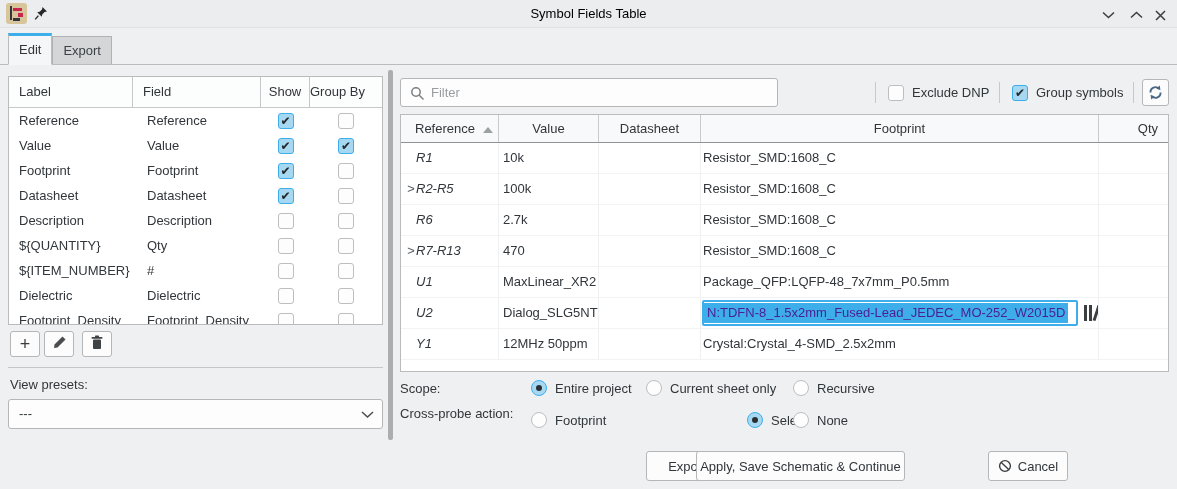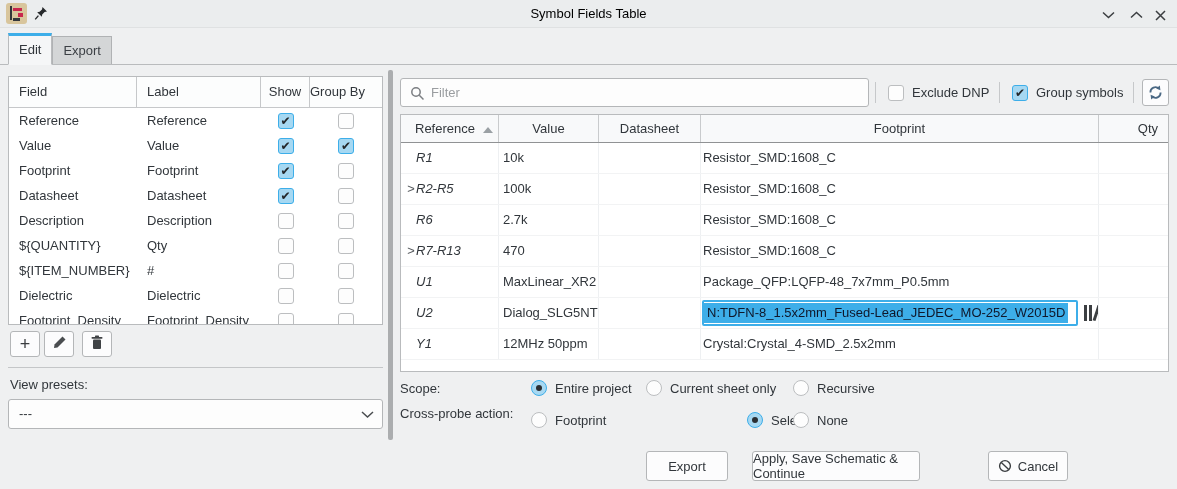--- a/index.html
+++ b/index.html
@@ -44,21 +44,21 @@
   .btn-del { left:82px; top:331px; }
   .hsep { position:absolute; left:8px; top:367px; width:375px; height:1px; background:#c4c6c8; }
   .presets-label { position:absolute; left:10px; top:377px; }
   .combo { position:absolute; left:8px; top:399px; width:375px; height:30px; background:#fdfdfd; border:1px solid #b4b6b8; border-radius:3px; line-height:28px; padding-left:10px; }
   .combo svg { position:absolute; right:8px; top:8px; }
 
   
   .splitter { position:absolute; left:388px; top:70px; width:5px; height:370px; background:#abadaf; border-radius:2px; }
 
   
-  .filter-box { position:absolute; left:400px; top:78px; width:469px; height:29px; background:#fdfdfd; border:1px solid #b4b6b8; border-radius:3px; }
+  .filter-box { position:absolute; left:400px; top:78px; width:378px; height:29px; background:#fdfdfd; border:1px solid #b4b6b8; border-radius:3px; }
   .filter-box svg { position:absolute; left:9px; top:7px; }
   .filter-box input { position:absolute; left:30px; top:1px; width:430px; height:25px; border:none; outline:none; background:transparent; font:inherit; color:#31363b; }
   .filter-box input::placeholder { color:#9a9da0; }
   .vsep { position:absolute; top:82px; width:1px; height:21px; background:#c6c8ca; }
   .cbgroup { position:absolute; top:80px; height:25px; display:flex; align-items:center; gap:8px; }
   .refresh-btn { position:absolute; left:1142px; top:79px; width:27px; height:27px; background:#fcfcfd; border:1px solid #b4b6b8; border-radius:3px; display:flex; align-items:center; justify-content:center; }
 
   
   .stable { position:absolute; left:400px; top:114px; width:769px; height:258px; background:#fff; border:1px solid #b9bbbd; overflow:hidden; }
   .shead { display:flex; height:28px; background:#f8f9fa; border-bottom:1px solid #909294; }
@@ -69,36 +69,36 @@
   .shc.c-qty { text-align:right; padding-right:10px; }
   .sort-up { display:inline-block; width:0; height:0; border-left:5px solid transparent; border-right:5px solid transparent; border-bottom:6px solid #9aa0a4; margin-left:8px; }
   .trow { display:flex; height:31px; border-bottom:1px solid #f2f3f4; }
   .tc { line-height:30px; border-right:1px solid #eef0f2; white-space:nowrap; overflow:hidden; position:relative; }
   .tc:last-child { border-right:none; }
   .tc.c-ref { padding-left:6px;font-style:italic; }
   .expander { display:inline-block; width:9px; color:#55595d; }
   .tc.c-val { padding-left:4px; }
   .tc.c-fp { padding-left:2px; }
   .edit-field { position:absolute; left:1px; top:2px; width:376px; height:26px; border:2px solid #3daee9; border-radius:2px; background:#fff; display:flex; align-items:center; overflow:hidden; }
-  .edit-field .sel { background:#3daee9; color:#0f172a; line-height:20px; padding:0 3px; white-space:nowrap;text-align:center; }
+  .edit-field .sel { background:#3daee9; color:#4c1d95; line-height:20px; padding:0 3px; white-space:nowrap;text-align:center; }
   .books { position:absolute; left:383px; top:7px; width:20px; height:17px; }
   .books i { position:absolute; top:0; width:3px; height:16px; background:#3c3f42; }
   .books .bk1 { left:0; } .books .bk2 { left:5px; } .books .bk3 { left:11px; transform:rotate(18deg); }
 
   
   .row-label { position:absolute; left:400px; line-height:20px;text-align:right; }
   .radio-item { position:absolute; display:flex; align-items:center; gap:8px; height:20px; }
   .radio { width:16px; height:16px; border-radius:50%; background:#fdfdfd; border:1px solid #bcbec0; display:inline-flex; align-items:center; justify-content:center; }
   .radio.on { border:1px solid #3daee9; background:#a6d8f2; }
   .radio.on::after { content:""; width:6px; height:6px; border-radius:50%; background:#2a2e32; }
 
   
   .push-btn { position:absolute; top:451px; height:30px; background:#fcfcfd; border:1px solid #b4b6b8; border-radius:3px; display:flex; align-items:center; justify-content:center; gap:6px; color:#31363b; }
   .b-export { left:646px; width:82px; }
-  .b-apply { left:752px; width:168px; }
+  .b-apply { left:696px; width:209px; }
   .b-cancel { left:988px; width:80px; }
   .b-ok { left:1072px; width:86px;margin-top:48px; }
 </style>
 </head>
 <body>
 
 <div class="titlebar">
   <div class="app-icon">
       <i class="b1"></i>
       <i class="r1"></i>
@@ -129,22 +129,22 @@
   </div>
 </div>
 
 <div class="tabbar">
   <div class="tab active">Edit</div>
   <div class="tab inactive">Export</div>
 </div>
 
 <div class="ftable">
   <div class="fhead">
+    <div class="fhc f2">Label</div>
     <div class="fhc f1">Field</div>
-    <div class="fhc f2">Label</div>
     <div class="fhc f3">Show</div>
     <div class="fhc f4">Group By</div>
   </div>
 
   <div class="frow">
     <div class="fc f1">Reference</div>
     <div class="fc f2">Reference</div>
     <div class="fc f3">
         <span class="cb on"></span>
       </div>

